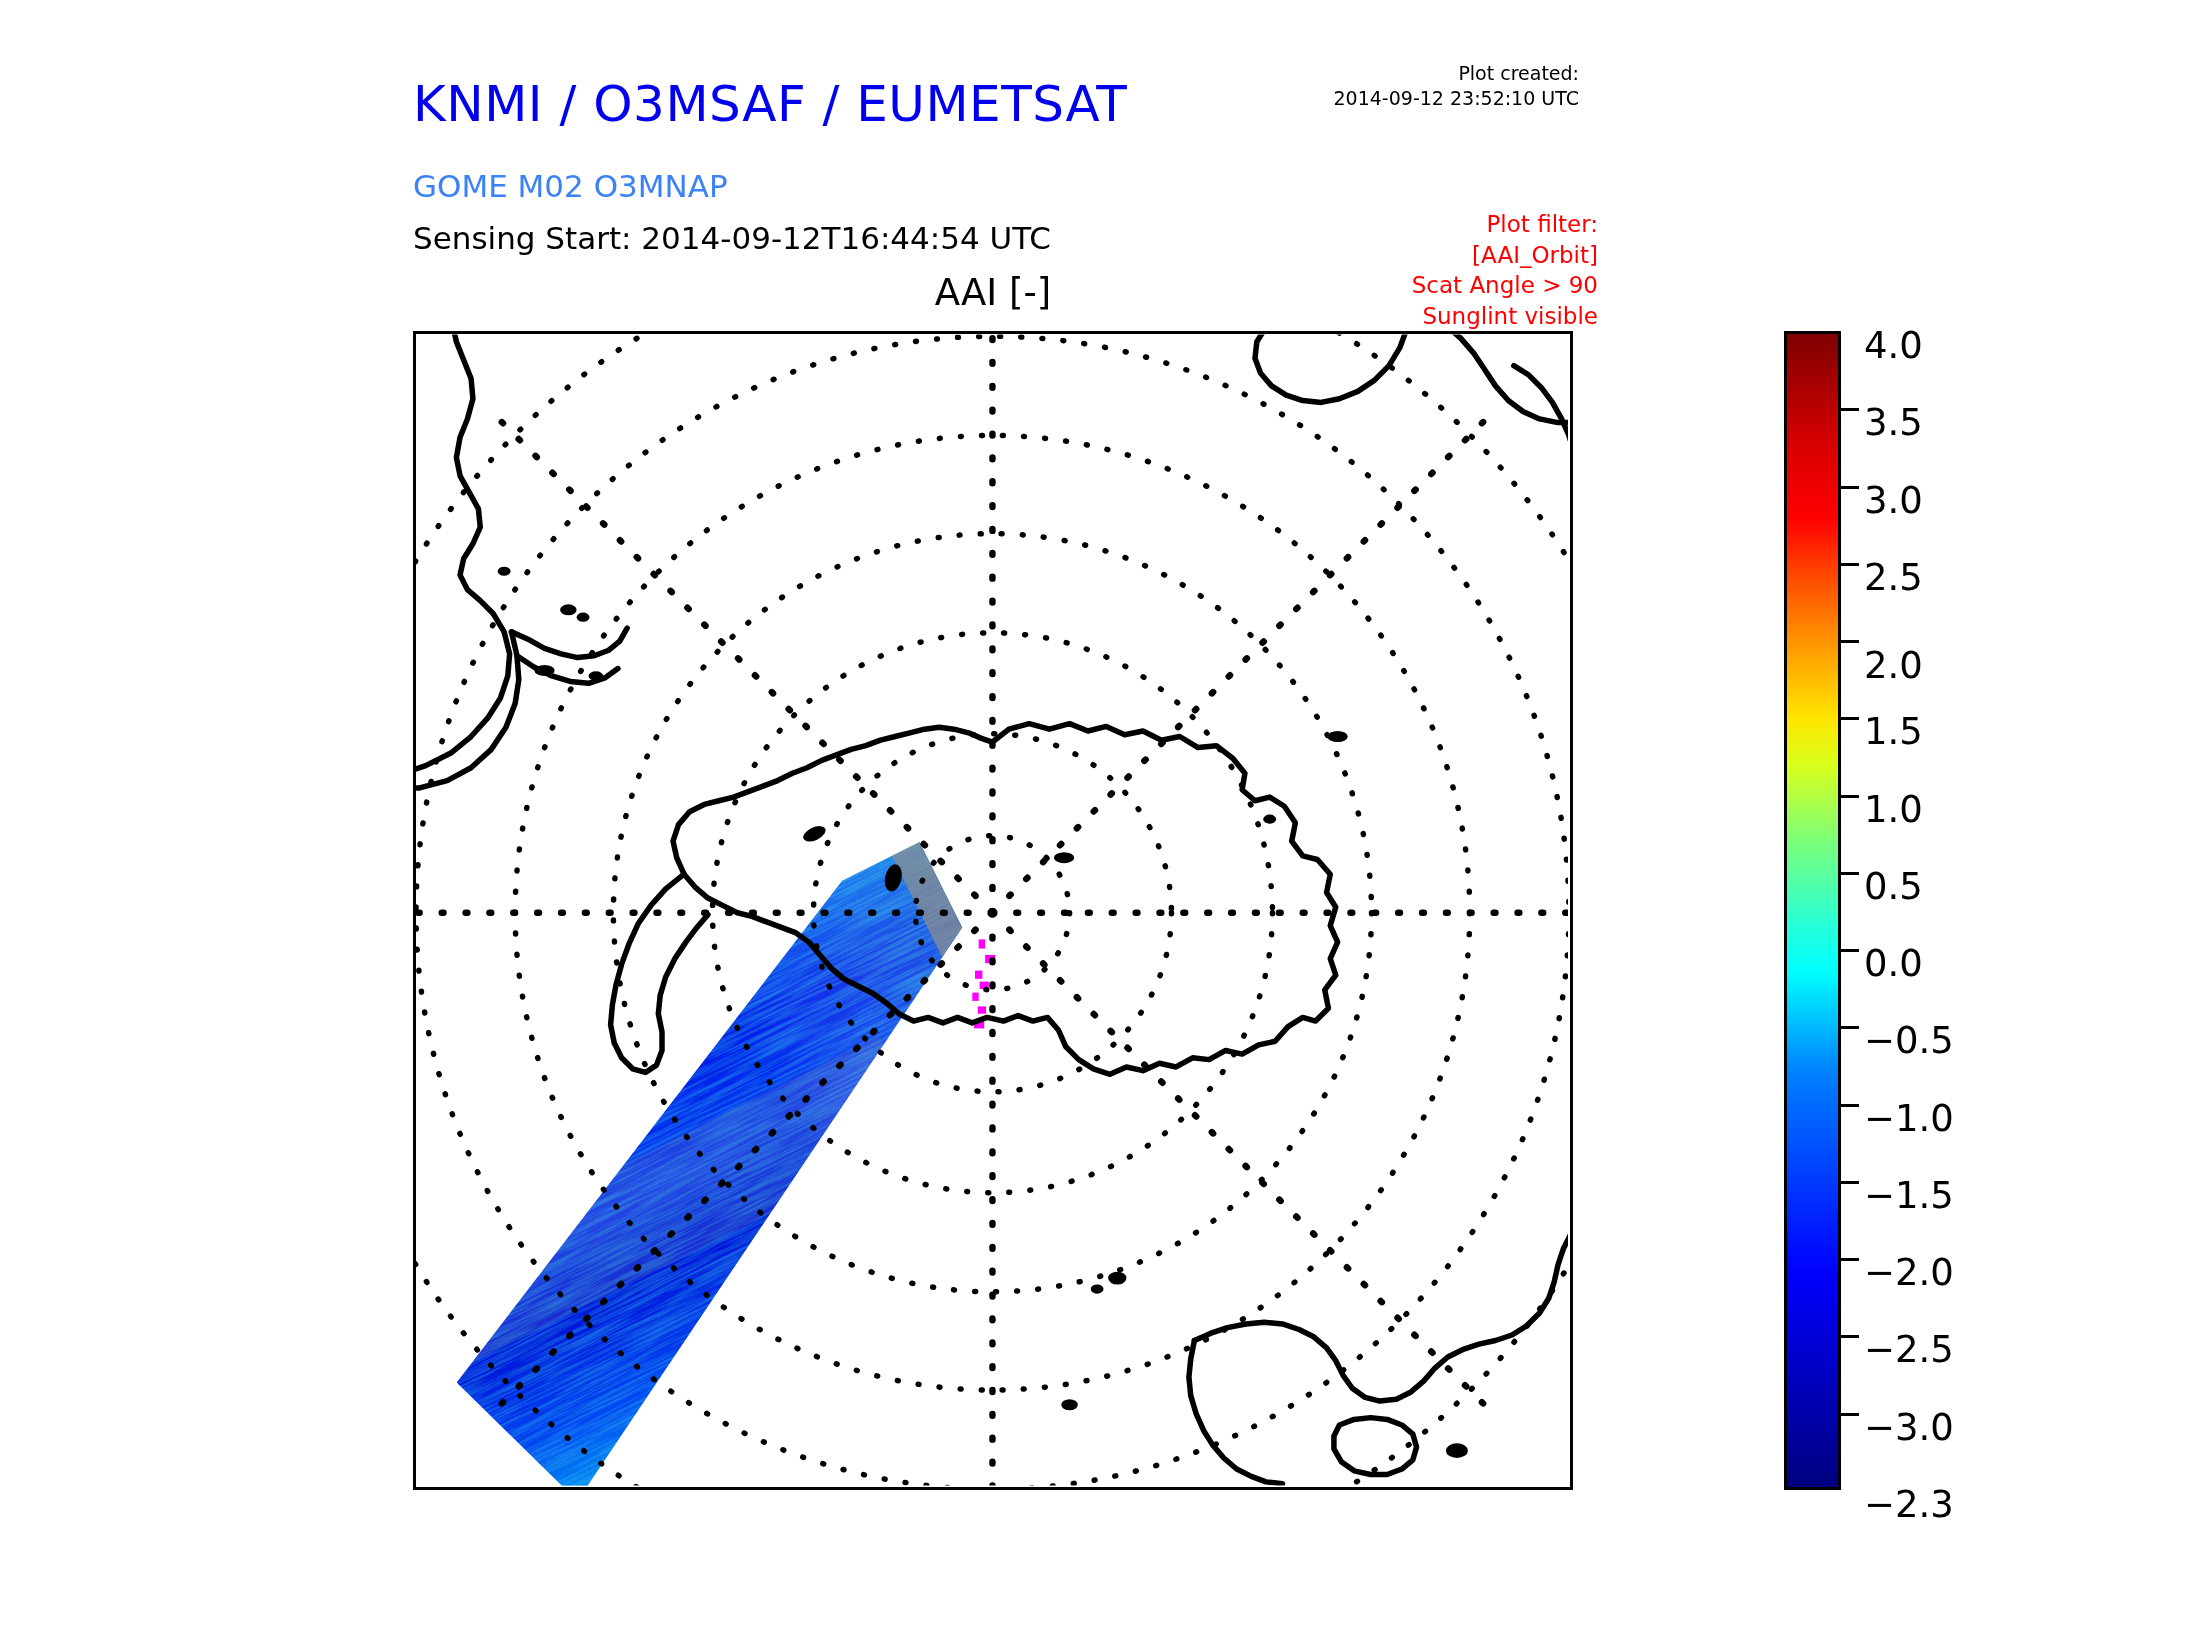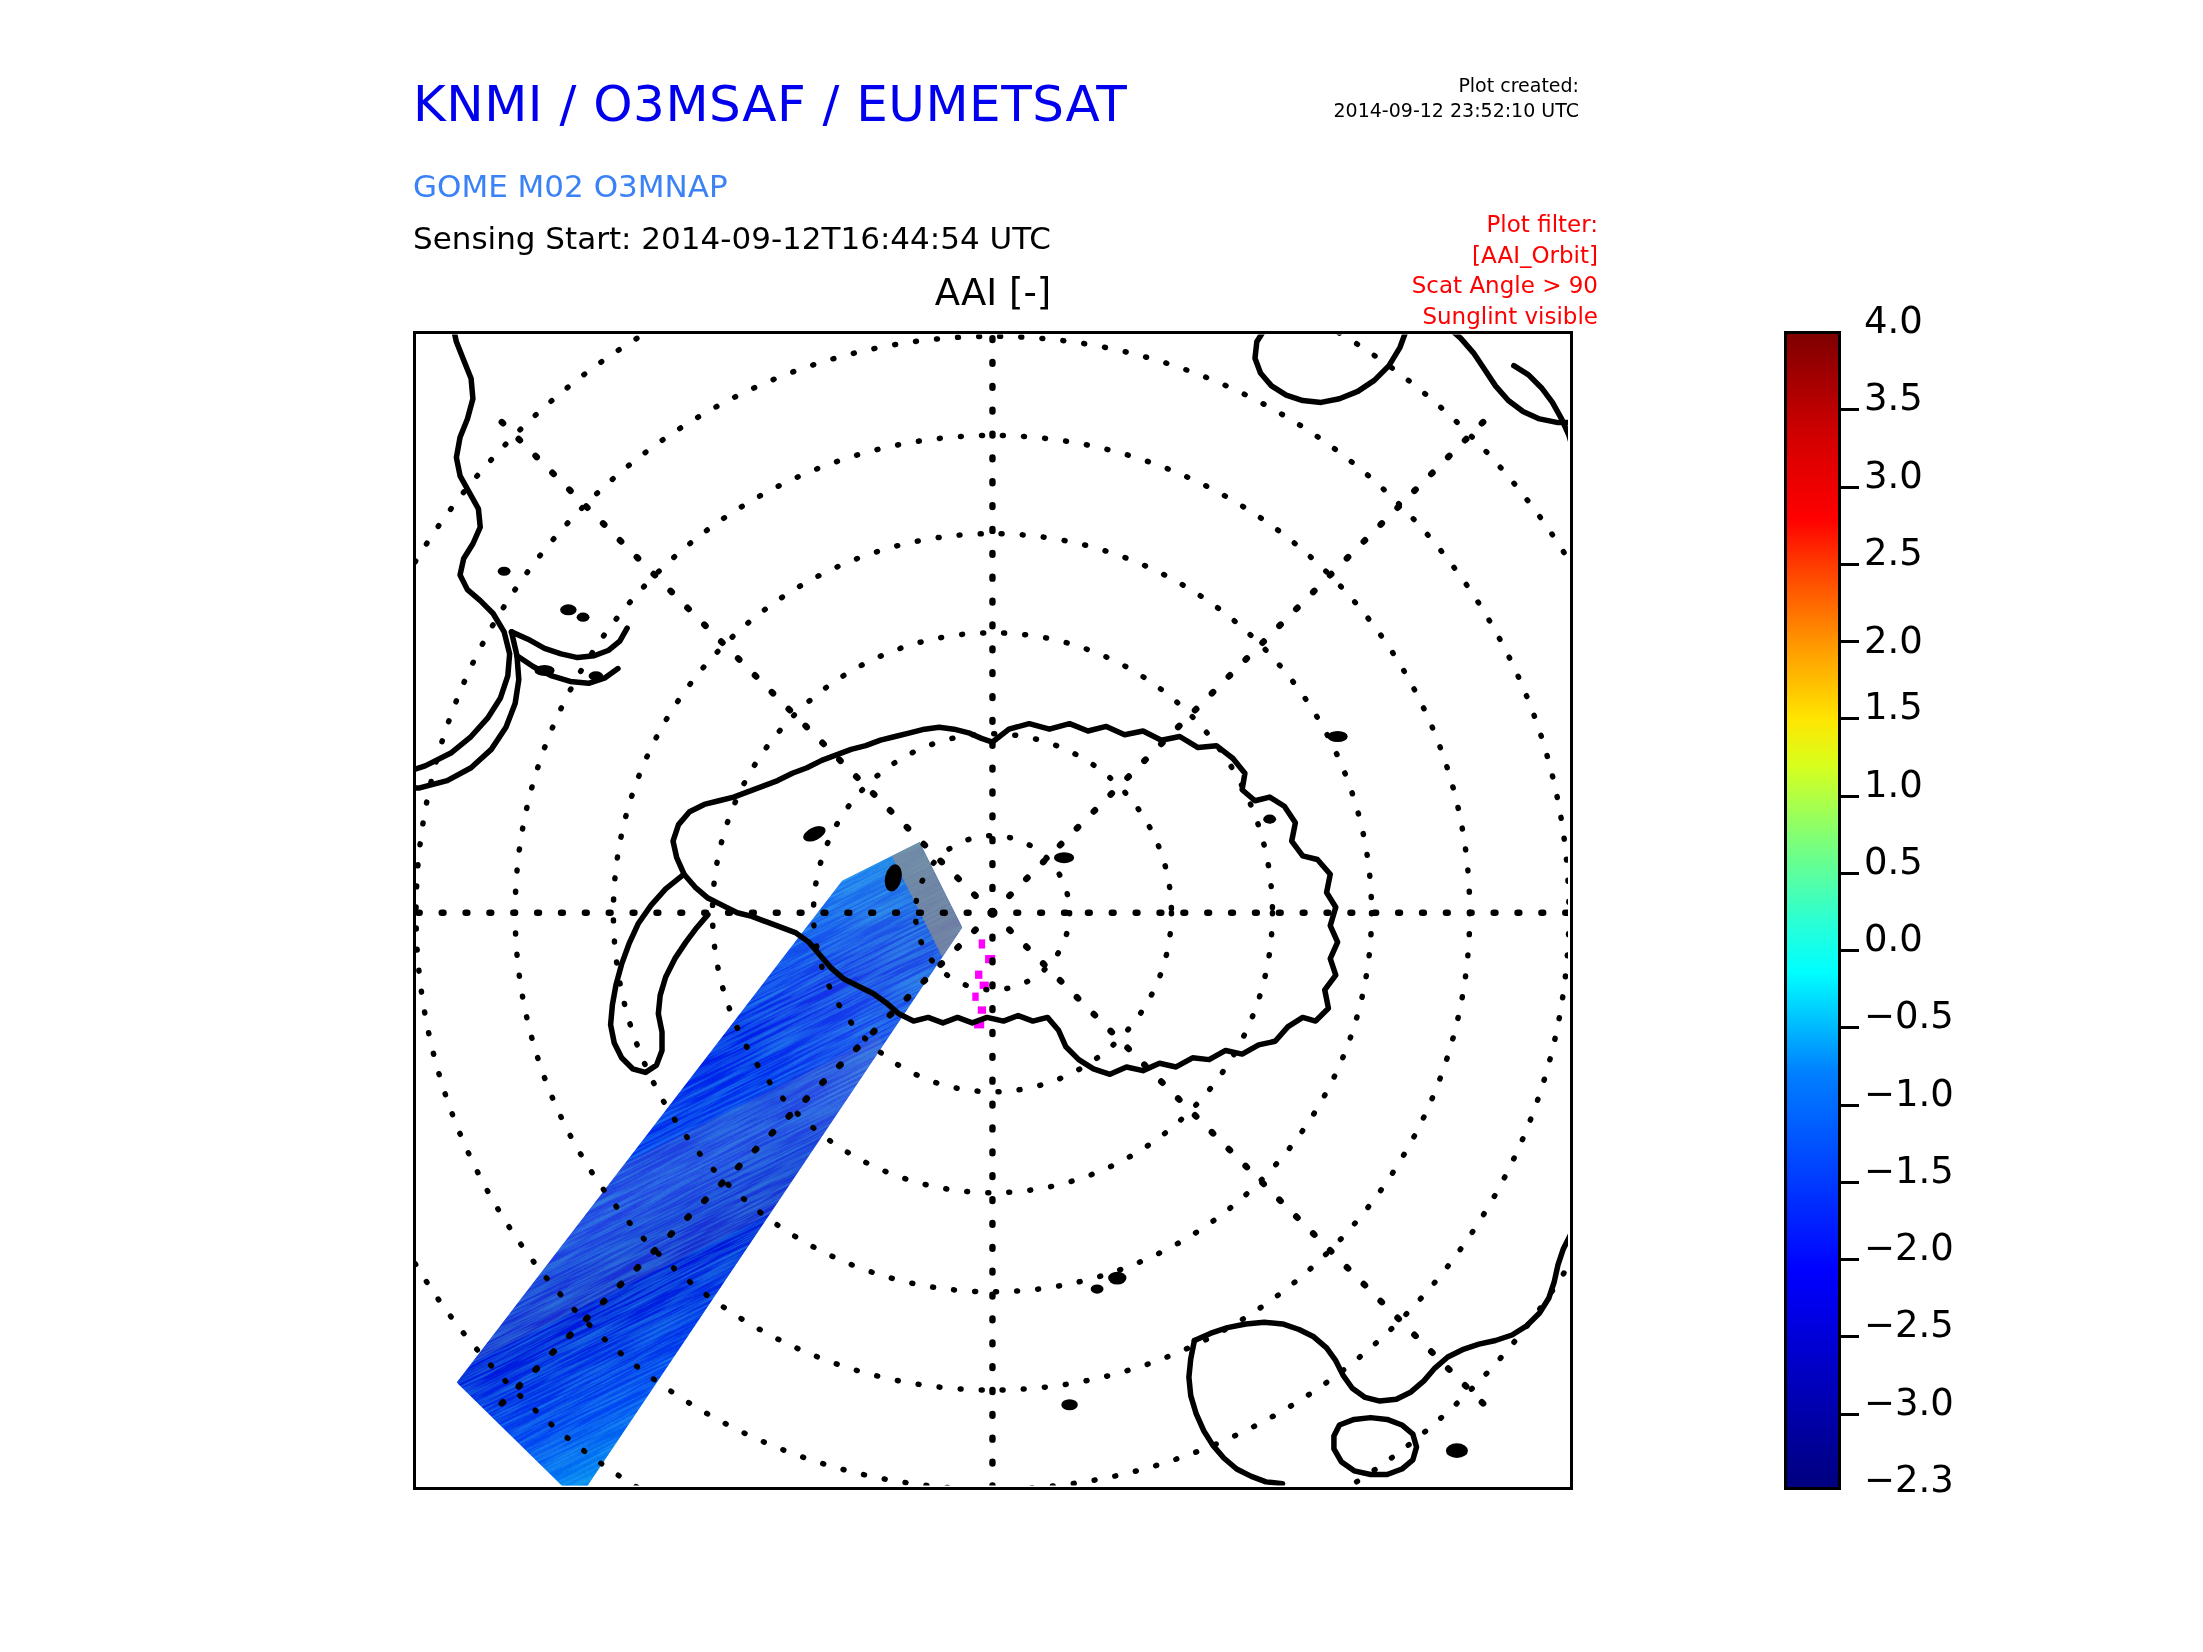--- a/index.html
+++ b/index.html
@@ -4,21 +4,21 @@
 <style>
   html,body{margin:0;padding:0;background:#fff;}
   body{width:2204px;height:1653px;position:relative;overflow:hidden;
        font-family:"DejaVu Sans","Liberation Sans",sans-serif;}
 
   .abs{position:absolute;}
 
   
   #brand-title{left:413px;top:75px;font-size:50px;color:#0000ee;
                letter-spacing:0.5px;white-space:nowrap;}
-  #plot-created-block{left:1212px;top:73px;width:367px;text-align:right;
+  #plot-created-block{left:1212px;top:61px;width:367px;text-align:right;
                font-size:19px;color:#000;line-height:1.32;}
   #dataset-line{left:413px;top:168px;font-size:31px;color:#3b82f6;white-space:nowrap;}
   #sensing-line{left:413px;top:220px;font-size:31px;color:#000;white-space:nowrap;}
   #plot-filter-block{left:1194px;top:209px;width:404px;text-align:right;
                font-size:23px;color:#ff0000;line-height:1.33;}
   #map-title{left:413px;top:271px;width:1160px;text-align:center;
                font-size:37px;color:#000;}
 
   
   #map-panel{left:413px;top:331px;width:1160px;height:1159px;
@@ -39,21 +39,21 @@
                #d9ff1c 62.67%,
                #ffe500 66.67%,
                #ff9400 73.33%,
                #ff3b00 80.00%,
                #ff0000 84.00%,
                #d60000 90.67%,
                #7f0000 100%);}
   #colorbar-ticks{left:1841px;top:331px;width:37px;height:1159px;}
   .cb-tick{position:absolute;left:0;width:18.4px;height:0;
            border-top:3.7px solid #000;}
-  #colorbar-labels{left:1864px;top:320px;width:275px;height:1159px;}
+  #colorbar-labels{left:1864px;top:345px;width:275px;height:1159px;}
   .cb-label{position:absolute;left:0;font-size:37px;color:#000;
             transform:translateY(-50%);white-space:nowrap;}
 </style>
 </head>
 <body>
 
 <div class="abs" id="brand-title">KNMI / O3MSAF / EUMETSAT</div>
 
 <div class="abs" id="plot-created-block">
   <div>Plot created:</div>

